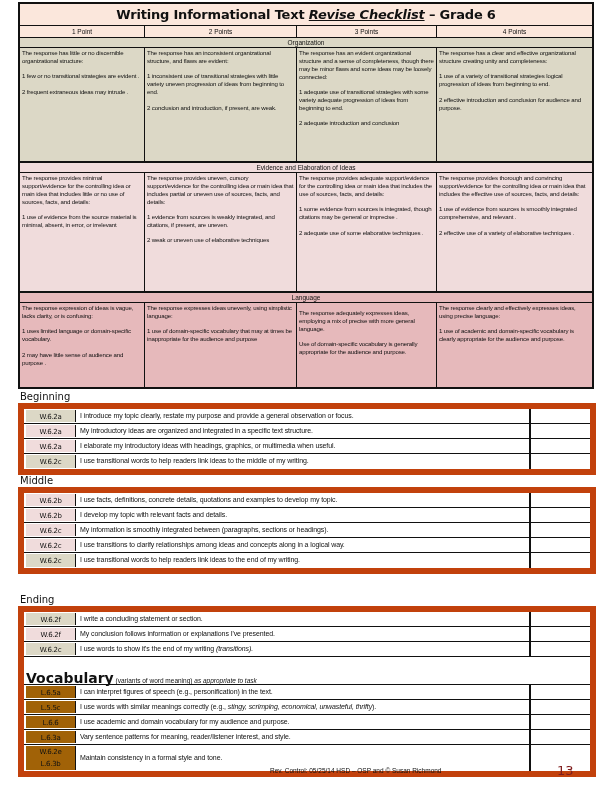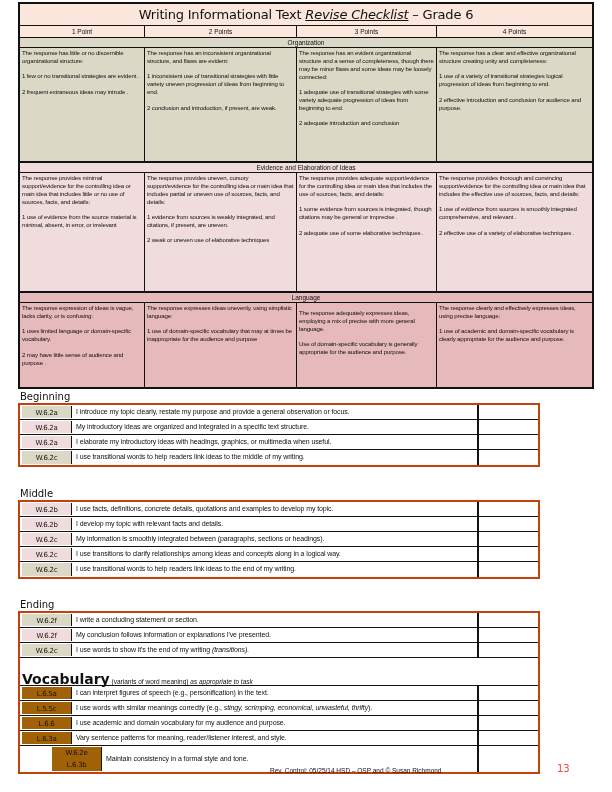--- a/index.html
+++ b/index.html
@@ -6,21 +6,21 @@
   html, body { width: 612px; height: 792px; background: #ffffff; overflow: hidden; }
   body { font-family: "Liberation Sans", sans-serif; color: #111; position: relative; }
 
   .page { position: absolute; left: 18px; top: 2px; width: 576px; }
 
   
   .rubric { width: 576px; border: 2px solid #111; border-collapse: collapse; }
   .rubric-title {
     background: #fbe7dc; border-bottom: 1.5px solid #111;
     height: 22px; line-height: 21px; text-align: center;
-    font-size: 13px; font-weight: normal; font-family: "DejaVu Sans", sans-serif; letter-spacing: -0.2px;
+    font-size: 13px; font-weight: bold; font-family: "DejaVu Sans", sans-serif; letter-spacing: -0.2px;
   }
   .rubric-title .u { text-decoration: underline; font-style: italic; }
   .points-row { display: flex; background: #fbe7dc; border-bottom: 1.5px solid #111; height: 12px; }
   .points-row div { flex: 0 0 auto; text-align: center; font-size: 6.5px; line-height: 11px; border-right: 1.5px solid #111; }
   .points-row div:last-child { border-right: none; }
 
   .section-label {
     text-align: center; font-size: 6.5px; line-height: 9px; height: 10px;
     border-bottom: 1.5px solid #111;
   }
@@ -33,44 +33,44 @@
   .cells .cell p { margin-bottom: 7.5px; }
 
   .c1 { width: 125px; } .c2 { width: 152px; } .c3 { width: 140px; } .c4 { width: 155px; }
 
   .org { background: #dcd8c6; }
   .evi { background: #f0dcdc; }
   .lang { background: #e6b9bb; }
 
   
   .group-title { font-size: 10px; line-height: 12px; margin-top: 2px; margin-left: 2px; font-family: "DejaVu Sans", sans-serif; }
-  .check { width: 522px; border: 2px solid #c2410c; }
+  .check { width: 578px; border: 6px solid #c2410c; }
   .check .row { display: flex; border-bottom: 1.5px solid #111; height: 15px; }
   .check .row:last-child { border-bottom: none; }
   .check .code {
     width: 50px; flex: 0 0 50px; text-align: center; font-size: 7px; line-height: 14px;
     border-right: 1.5px solid #111; font-family: "DejaVu Sans", sans-serif; letter-spacing: -0.3px;
     margin: 1px 0 1px 2px;
   }
   .check .text { flex: 1 1 auto; font-size: 7px; line-height: 14px; padding-left: 4px; border-right: 2px solid #111; white-space: nowrap; overflow: hidden; letter-spacing: -0.1px; }
   .check .box { width: 59px; flex: 0 0 59px; }
   .bg-tan { background: #dcd8c6; }
   .bg-pink { background: #f0dcdc; }
   .bg-rose { background: #a16207; }
 
   .vocab-head { border-bottom: 1.5px solid #111; height: 18px; padding-left: 2px; line-height: 22px; }
   .vocab-head .big { font-size: 14px; font-weight: bold; font-family: "DejaVu Sans", sans-serif; }
   .vocab-head .small { font-size: 6.5px; }
   .vocab-head em { font-size: 6.5px; }
-  .row.tall { height: 26px; padding-left: 30px; }
+  .row.tall { height: 26px; }
   .row.tall .code { line-height: 11.5px; padding-top: 1px; }
   .row.tall .text { line-height: 25px; }
 
   .footer { position: absolute; left: 270px; top: 767px; font-size: 6.5px; }
-  .pagenum { position: absolute; left: 557px; top: 763px; font-size: 10px; color: #ef4444; font-family: "DejaVu Sans", sans-serif; }
+  .pagenum { position: absolute; left: 557px; top: 763px; font-size: 13px; color: #7f1d1d; font-family: "DejaVu Sans", sans-serif; }
 </style>
 </head>
 <body>
 
 <div class="page">
 
   <div class="rubric">
     <div class="rubric-title">
       <span>Writing Informational Text </span><span class="u">Revise Checklist</span><span> – Grade 6</span>
     </div>
@@ -167,21 +167,21 @@
       <div class="text">I elaborate my introductory ideas with headings, graphics, or multimedia when useful.</div>
       <div class="box"></div>
     </div>
     <div class="row">
       <div class="code bg-tan">W.6.2c</div>
       <div class="text">I use transitional words to help readers link ideas to the middle of my writing.</div>
       <div class="box"></div>
     </div>
   </div>
 
-  <div class="group-title" style="margin-top:21px;">Middle</div>
+  <div class="group-title" style="margin-top:0;">Middle</div>
   <div class="check">
     <div class="row">
       <div class="code bg-pink">W.6.2b</div>
       <div class="text">I use facts, definitions, concrete details, quotations and examples to develop my topic.</div>
       <div class="box"></div>
     </div>
     <div class="row">
       <div class="code bg-pink">W.6.2b</div>
       <div class="text">I develop my topic with relevant facts and details.</div>
       <div class="box"></div>

